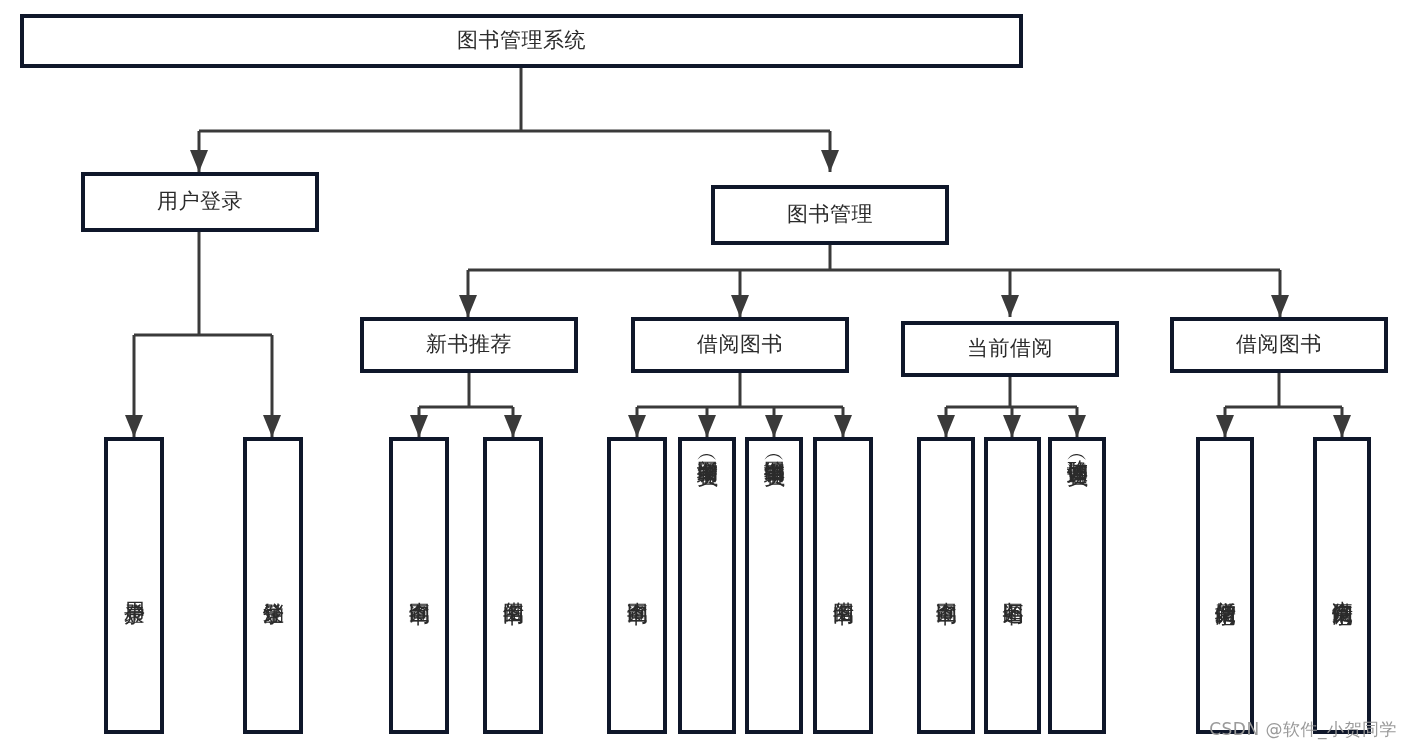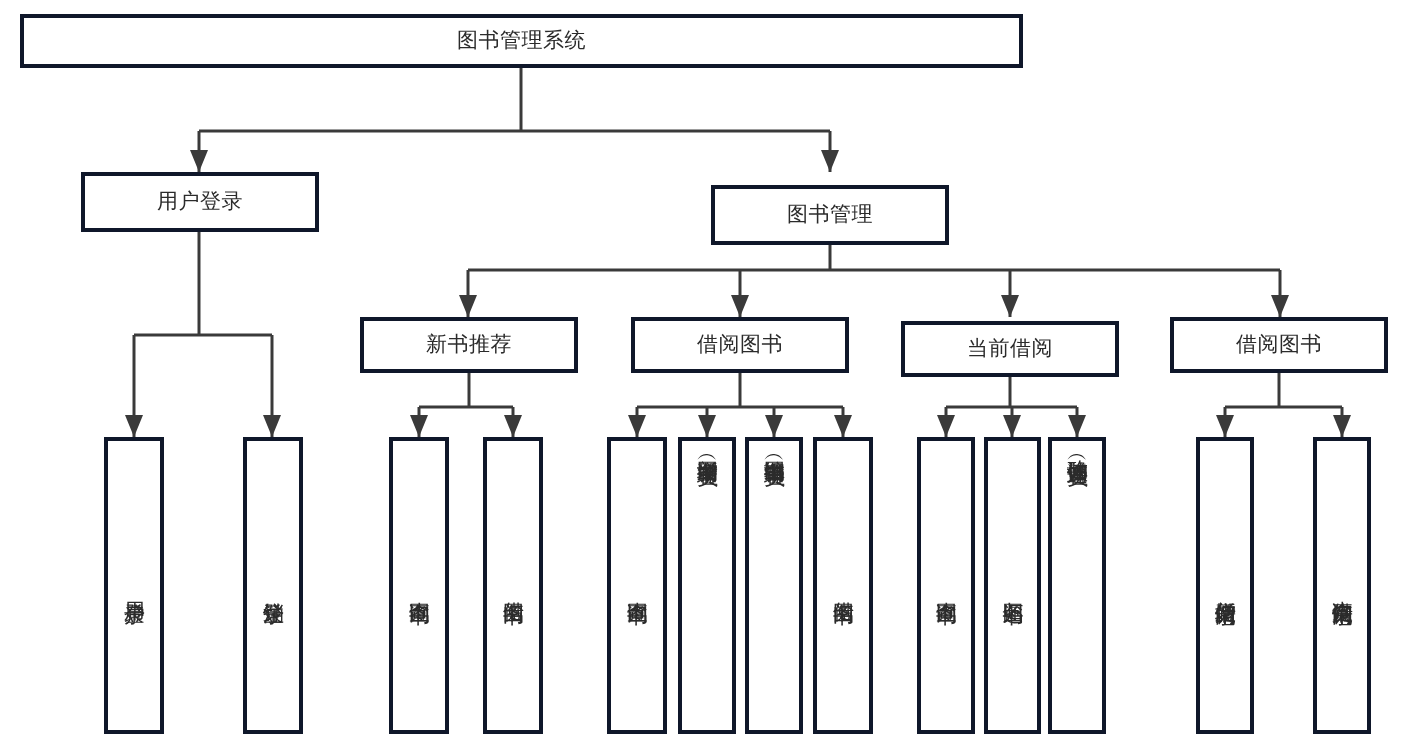--- a/index.html
+++ b/index.html
@@ -193,13 +193,14 @@
       <div class="node-box leaf-box" style="left: 1048px; top: 437px; width: 58px; height: 297px;">
         <span class="node-label-v">确认归还（管理员）</span>
       </div>
       <div class="node-box leaf-box leaf-mid" style="left: 1196px; top: 437px; width: 58px; height: 297px;">
         <span class="node-label-v">新增借阅记录</span>
       </div>
       <div class="node-box leaf-box leaf-mid" style="left: 1313px; top: 437px; width: 58px; height: 297px;">
         <span class="node-label-v">查询借阅记录</span>
       </div>
     </div>
+  <div id="watermark">CSDN @软件_小贺同学</div>
 </div>
 
 </body></html>

